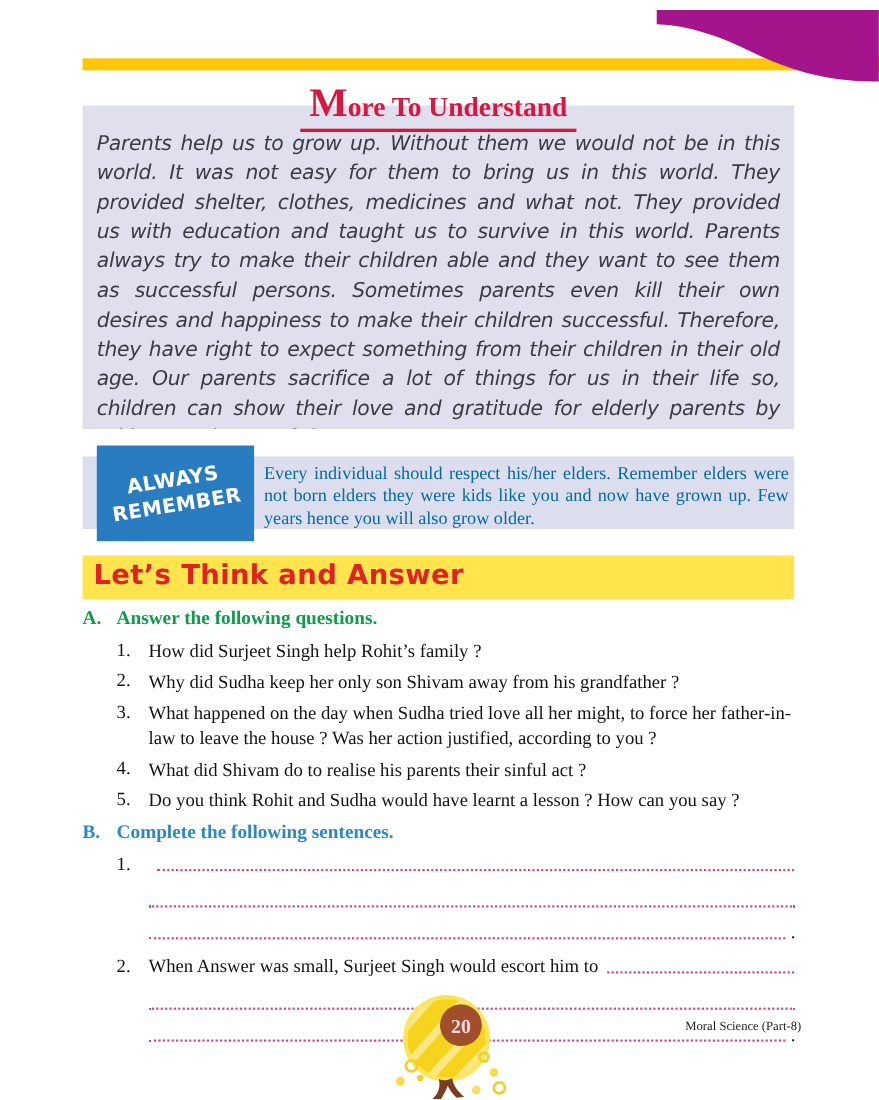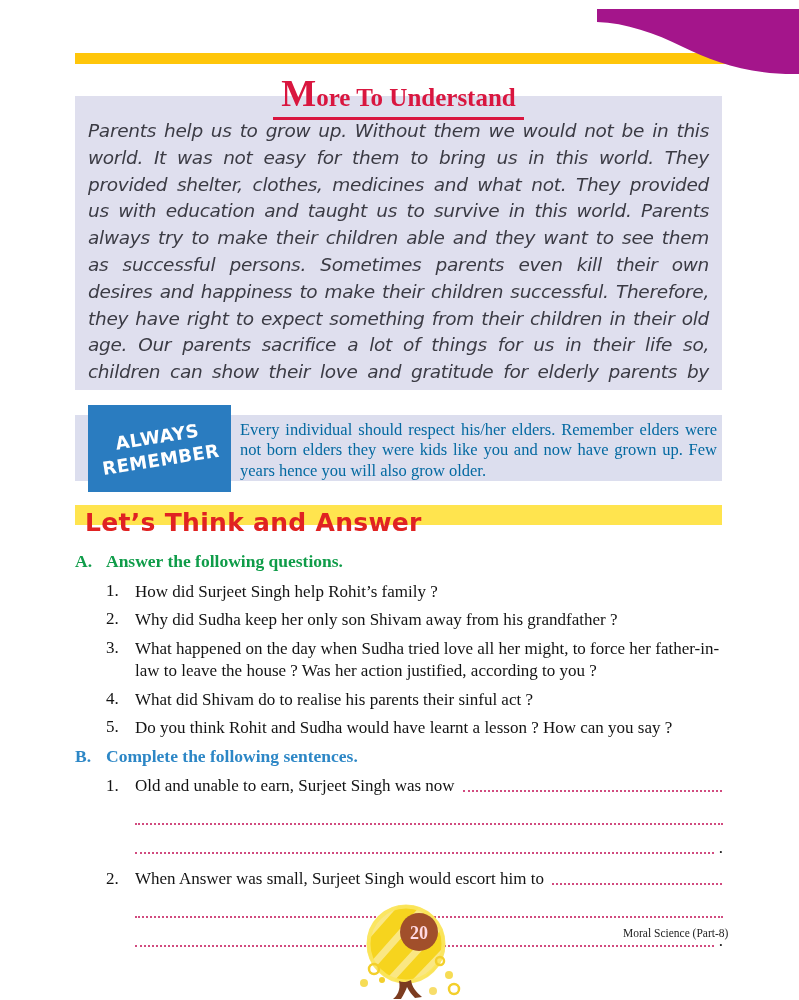--- a/index.html
+++ b/index.html
@@ -39,21 +39,21 @@
     transform:rotate(-9deg); text-align:center; color:#ffffff;
     font-family:"DejaVu Sans", sans-serif; font-weight:bold;
     font-size:18px; line-height:1.3; letter-spacing:0.5px;
   }
   .remember-text {
     position:absolute; left:240px; top:420px; width:477px; z-index:2;
     font-size:16.5px; line-height:1.23; color:#0369a1; text-align:justify;
   }
 
   
-  .think-band { position:absolute; left:75px; top:505px; width:647px; height:20px; background:#ffe44e; }
+  .think-band { position:absolute; left:75px; top:505px; width:647px; height:40px; background:#ffe44e; }
   .think-title {
     font-family:"DejaVu Sans", sans-serif; font-weight:bold; color:#e02222;
     font-size:25px; line-height:36px; padding-left:10px; letter-spacing:0.3px;
   }
 
   
   .qa { position:absolute; left:75px; top:549px; width:648px; font-size:17px; color:#131313; }
   .sec-head { display:flex; font-weight:bold; font-size:17.5px; margin:2px 0 9px 0; }
   .sec-head .lbl { width:31px; flex:none; }
   .green { color:#0f9c49; }
@@ -132,21 +132,20 @@
   </div>
 
   <div class="sec-head blue">
     <span class="lbl">B.</span>
     <span>Complete the following sentences.</span>
   </div>
 
   <div class="b-item">
     <div class="b-first">
       <span class="num">1.</span>
-      <span class="bt">Old and unable to earn, Surjeet Singh was now</span>
       <span class="fill"></span>
     </div>
     <div class="dotrow"></div>
     <div class="dotrow-last">
       <span class="fill2"></span>
       <span class="period">.</span>
     </div>
   </div>
 
   <div class="b-item">

